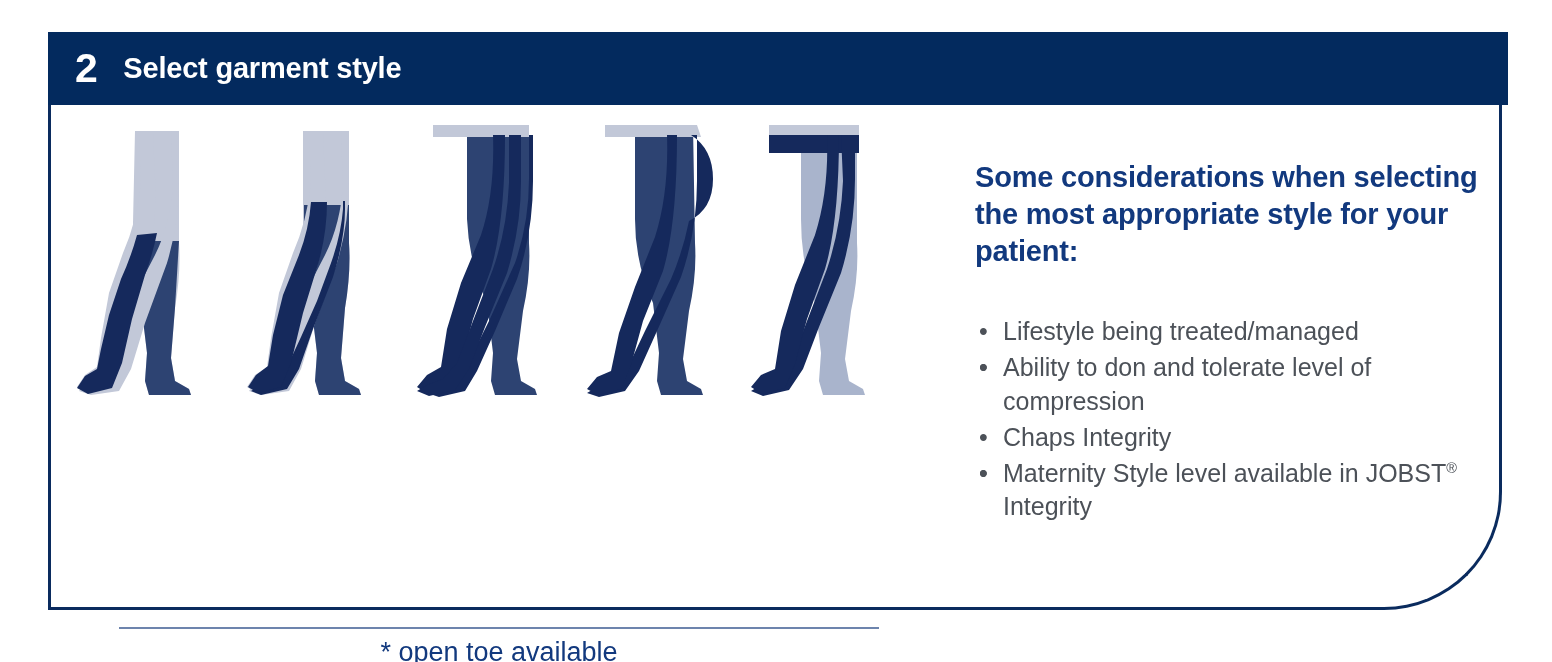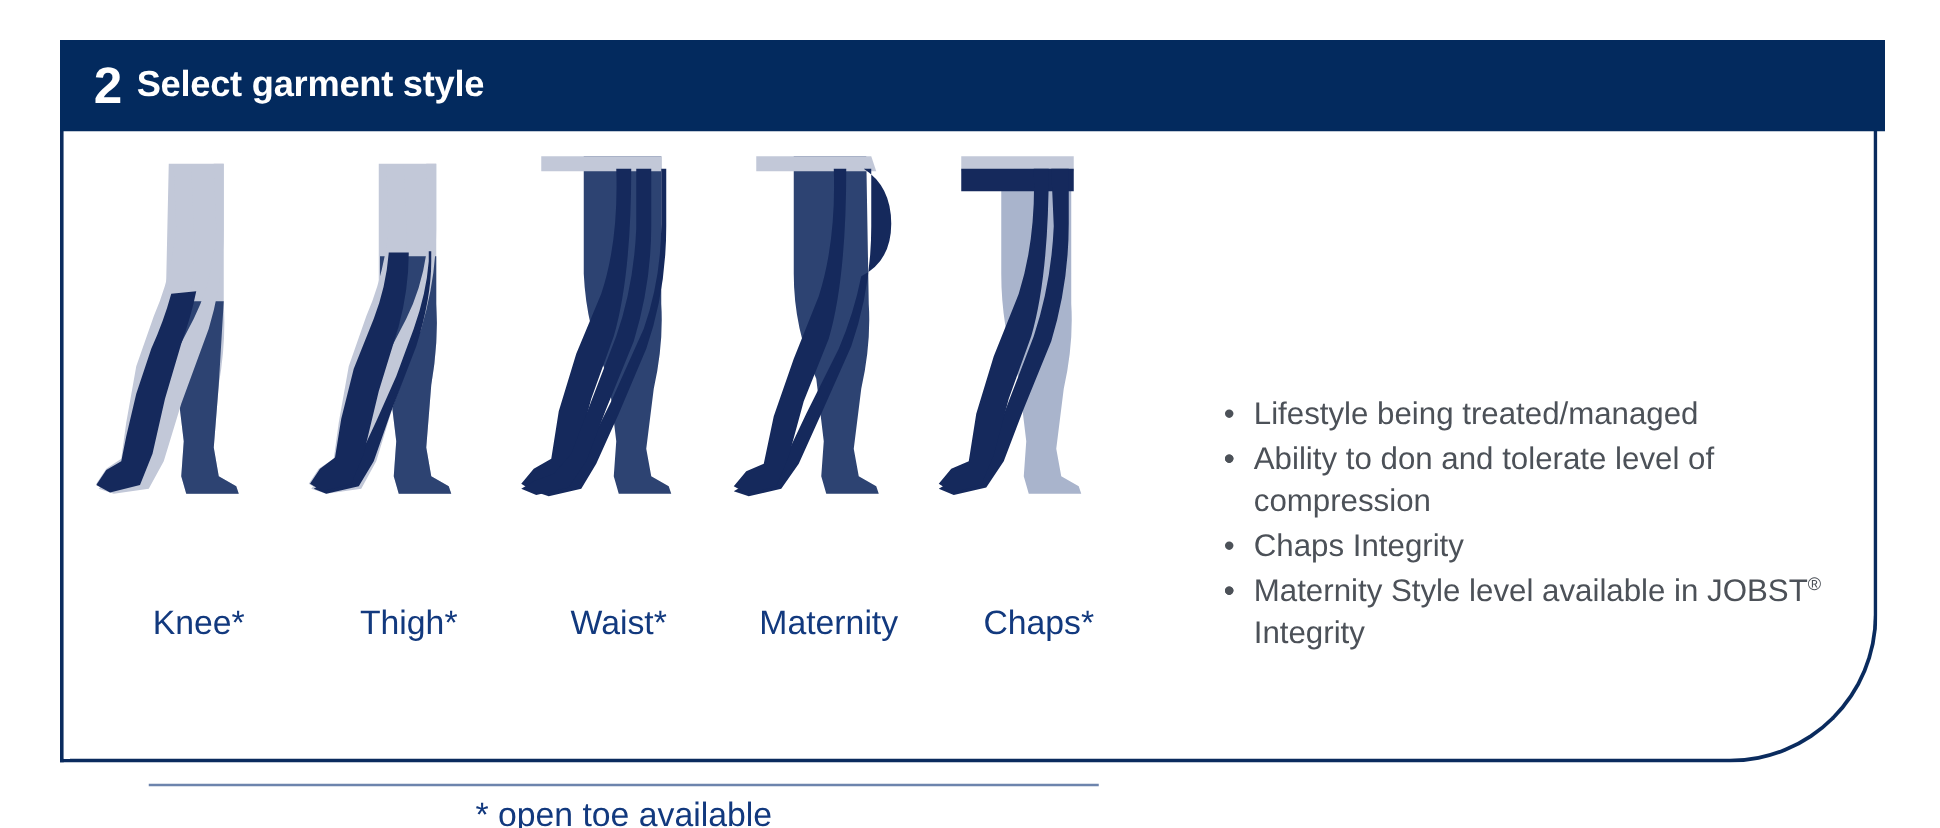--- a/index.html
+++ b/index.html
@@ -43,21 +43,21 @@
   #step-number {
     font-size: 41px;
     font-weight: bold;
     line-height: 1;
     margin-left: 27px;
     letter-spacing: -0.5px;
   }
   #header-title {
     font-size: 29px;
     font-weight: bold;
-    margin-left: 12px;
+    margin-left: 26px;
     letter-spacing: -0.2px;
   }
 
   
   #left-panel {
     position: absolute;
     left: 0px;
     top: 73px;
     width: 880px;
     height: 505px;
@@ -219,33 +219,27 @@
 
           <path d="M22 12 L112 12 L112 30 L22 30 Z" fill="#15295c"></path>
 
           <path d="M22 12 L94 12 L96 58 Q94 104 80 146 L60 198 L44 240 L30 256 L14 262 L4 268 L16 273 L42 267 L56 246 L72 204 L94 150 Q108 104 108 56 L108 12 Z" fill="#15295c"></path>
           <path d="M22 12 L80 12 Q82 68 68 112 L48 162 L34 208 L28 246 L14 252 L4 264 L15 271 L38 265 L48 241 L60 196 L78 146 Q92 98 92 12 Z" fill="#15295c"></path>
         </svg>
       </div>
 
     </div>
 
-    <div id="labels">
-      <div class="style-label">Knee*</div>
-      <div class="style-label">Thigh*</div>
-      <div class="style-label">Waist*</div>
-      <div class="style-label">Maternity</div>
-      <div class="style-label">Chaps*</div>
-    </div>
 
     <div id="footnote-rule"></div>
     <div id="footnote-text">* open toe available</div>
   </div>
 
   <div id="right-panel">
+    <div id="considerations-heading">Some considerations when selecting the most appropriate style for your patient:</div>
 
     <ul id="considerations-list">
       <li><span class="bullet-dot">•</span><span>Lifestyle being treated/managed</span></li>
       <li><span class="bullet-dot">•</span></li>
       <li><span class="bullet-dot">•</span><span>Ability to don and tolerate level of compression</span></li>
       <li><span class="bullet-dot">•</span><span>Chaps Integrity</span></li>
       <li><span class="bullet-dot">•</span></li>
       <li><span class="bullet-dot">•</span><span>Maternity Style level available in JOBST</span><sup class="reg">®</sup><span> Integrity</span></li>
     </ul>
   </div>

